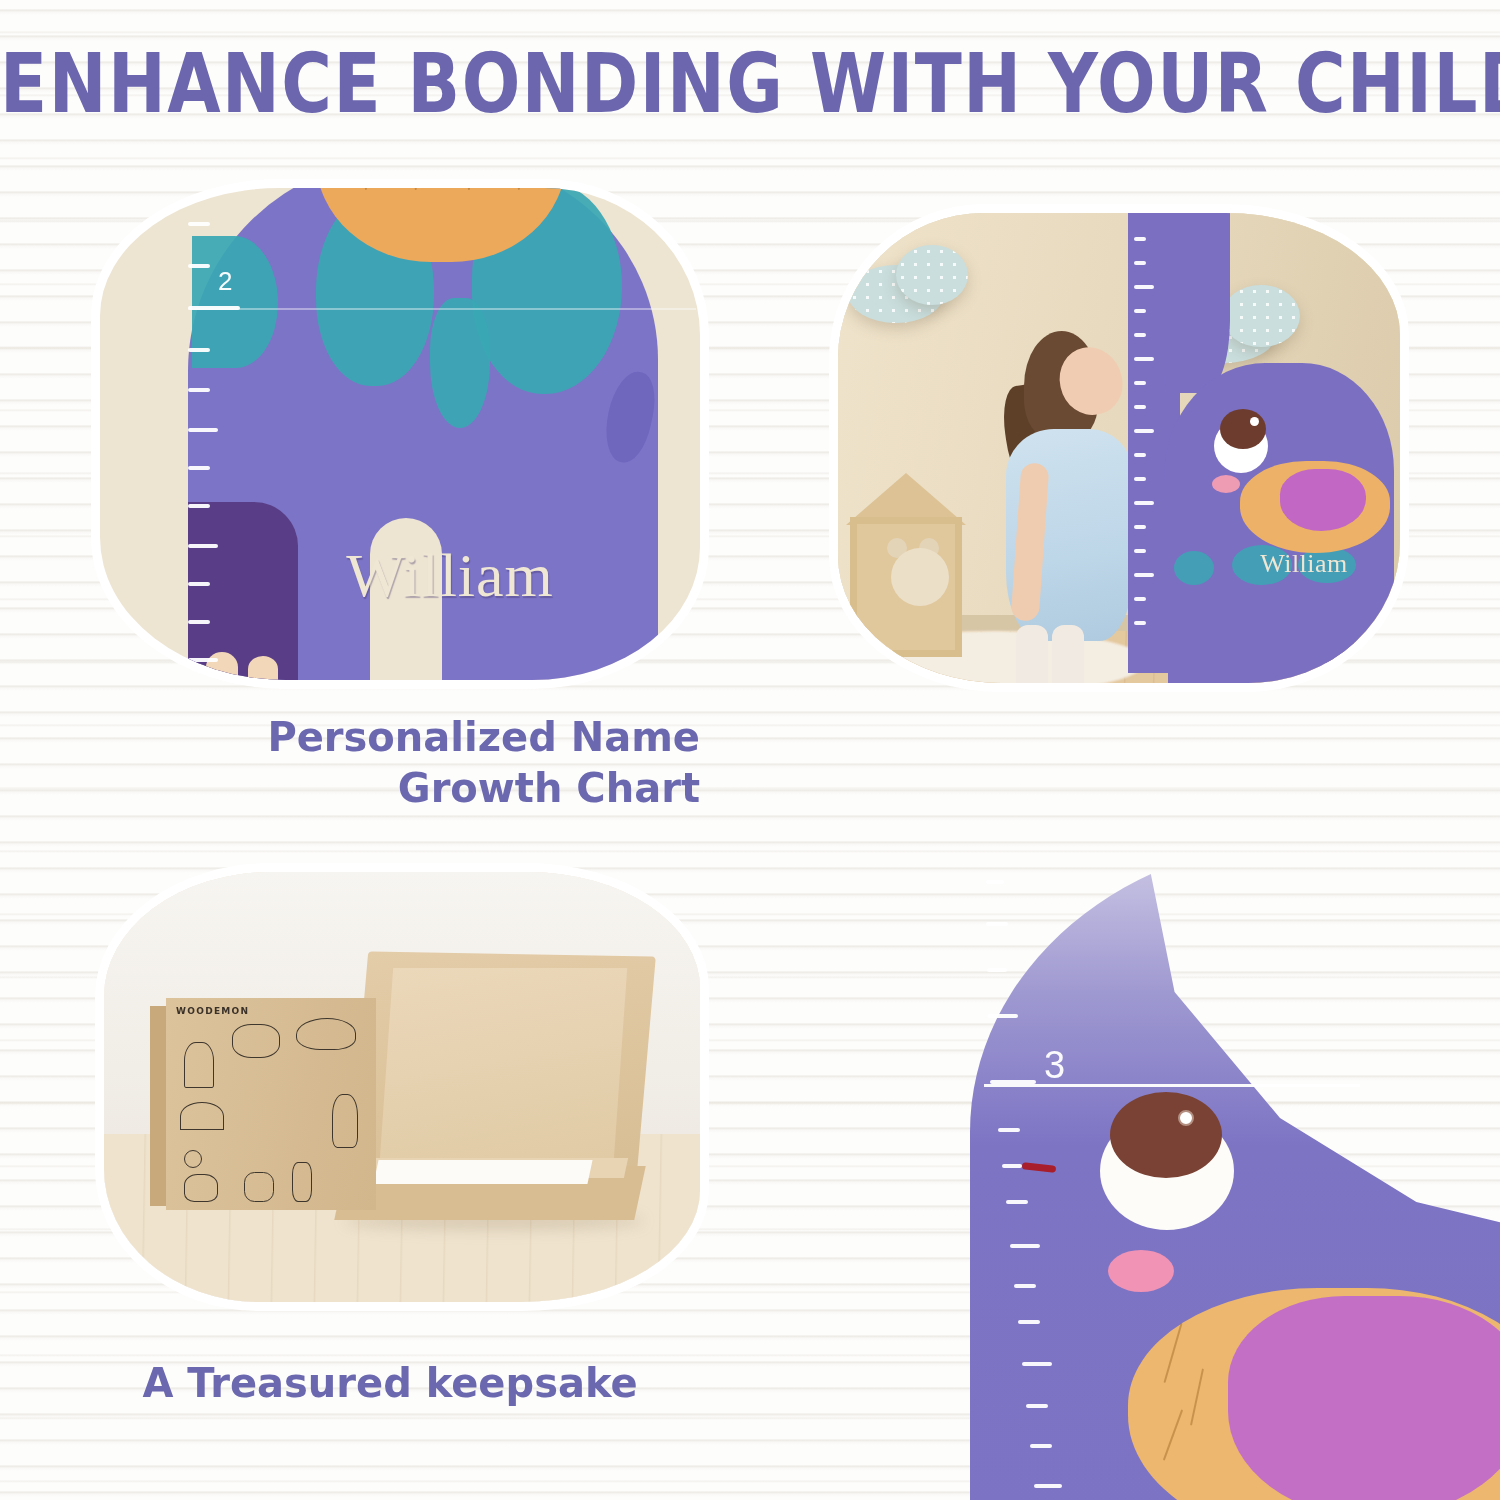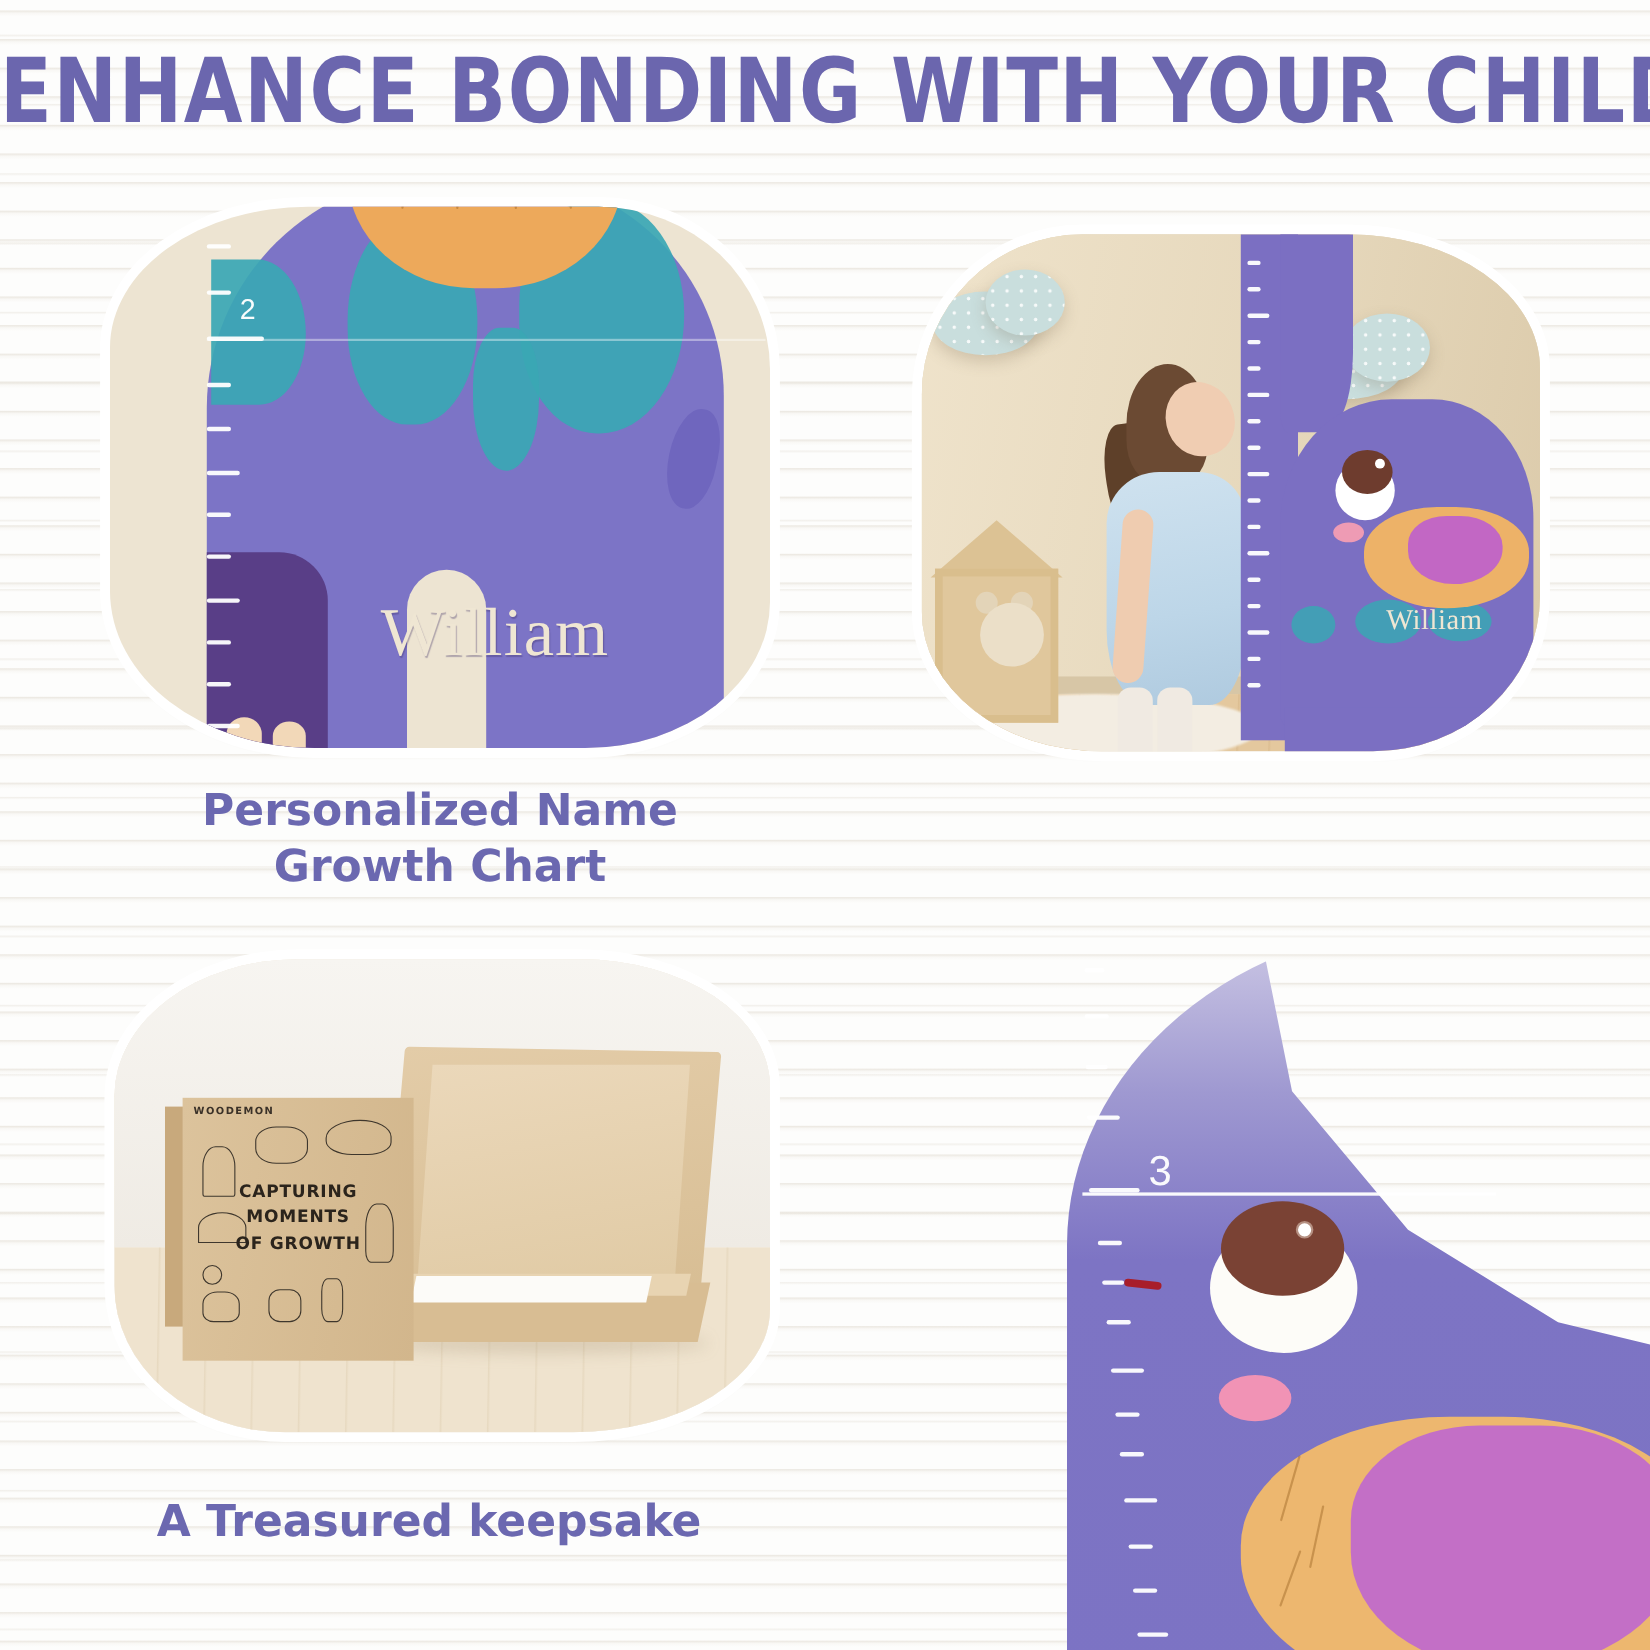--- a/index.html
+++ b/index.html
@@ -78,21 +78,21 @@
   #panel-package { left: 104px;  top: 872px;  width: 596px; height: 430px; }
 
   
   .caption {
     position: absolute;
     font-family: "DejaVu Sans", sans-serif;
     font-weight: 700;
     font-size: 40px;
     line-height: 1.28;
     color: #6B68B0;
-    text-align: center;
+    text-align: right;
     white-space: pre-line;
   }
   #cap-chart   { left: 100px; top: 712px;  width: 600px; }
   #cap-life    { left: 840px; top: 712px;  width: 560px; }
   #cap-package { left: 80px;  top: 1358px; width: 620px; text-align: center; }
 
   
   .chart-art { position: absolute; inset: 0; }
 
   .eleph-body {
@@ -334,21 +334,21 @@
   }
   .pack-floor {
     position: absolute; left: 0; right: 0; top: 262px; bottom: 0;
     background: repeating-linear-gradient(91deg,
       #EFE3CE 0px, #EFE3CE 40px, #E7D9C0 41px, #EFE3CE 43px);
   }
 
   .box-front {
     position: absolute;
     left: 62px; top: 126px;
-    width: 210px; height: 239px;
+    width: 210px; height: 212px;
     background: linear-gradient(100deg, #DCC39C 0%, #D2B68C 100%);
   }
   .box-front-side {
     position: absolute;
     left: 46px; top: 134px; width: 18px; height: 200px;
     background: #C8A97C;
   }
   .box-brand {
     position: absolute; left: 10px; top: 8px;
     font-family: "DejaVu Sans", sans-serif;
@@ -586,23 +586,20 @@
         <div class="doodle" style="left:18px;top:44px;width:30px;height:46px;border-radius:40% 40% 6% 6%;"></div>
         <div class="doodle" style="left:66px;top:26px;width:48px;height:34px;border-radius:40%;"></div>
         <div class="doodle" style="left:130px;top:20px;width:60px;height:32px;border-radius:52% 48% 36% 40%;"></div>
         <div class="doodle" style="left:14px;top:104px;width:44px;height:28px;border-radius:50% 50% 0 0;"></div>
         <div class="doodle" style="left:18px;top:152px;width:18px;height:18px;border-radius:50%;"></div>
         <div class="doodle" style="left:166px;top:96px;width:26px;height:54px;border-radius:40% 40% 20% 20%;"></div>
         <div class="doodle" style="left:126px;top:164px;width:20px;height:40px;border-radius:30%;"></div>
         <div class="doodle" style="left:18px;top:176px;width:34px;height:28px;border-radius:40% 40% 30% 30%;"></div>
         <div class="doodle" style="left:78px;top:174px;width:30px;height:30px;border-radius:35%;"></div>
 
-        <div class="box-title">CAPTURING
-MOMENTS
-OF GROWTH</div>
       </div>
     </div>
   </div>
 
   <div class="caption" id="cap-package">A Treasured keepsake</div>
 
   <div id="closeup">
     <div class="cu-body"></div>
 
     <div class="cu-ruler">

